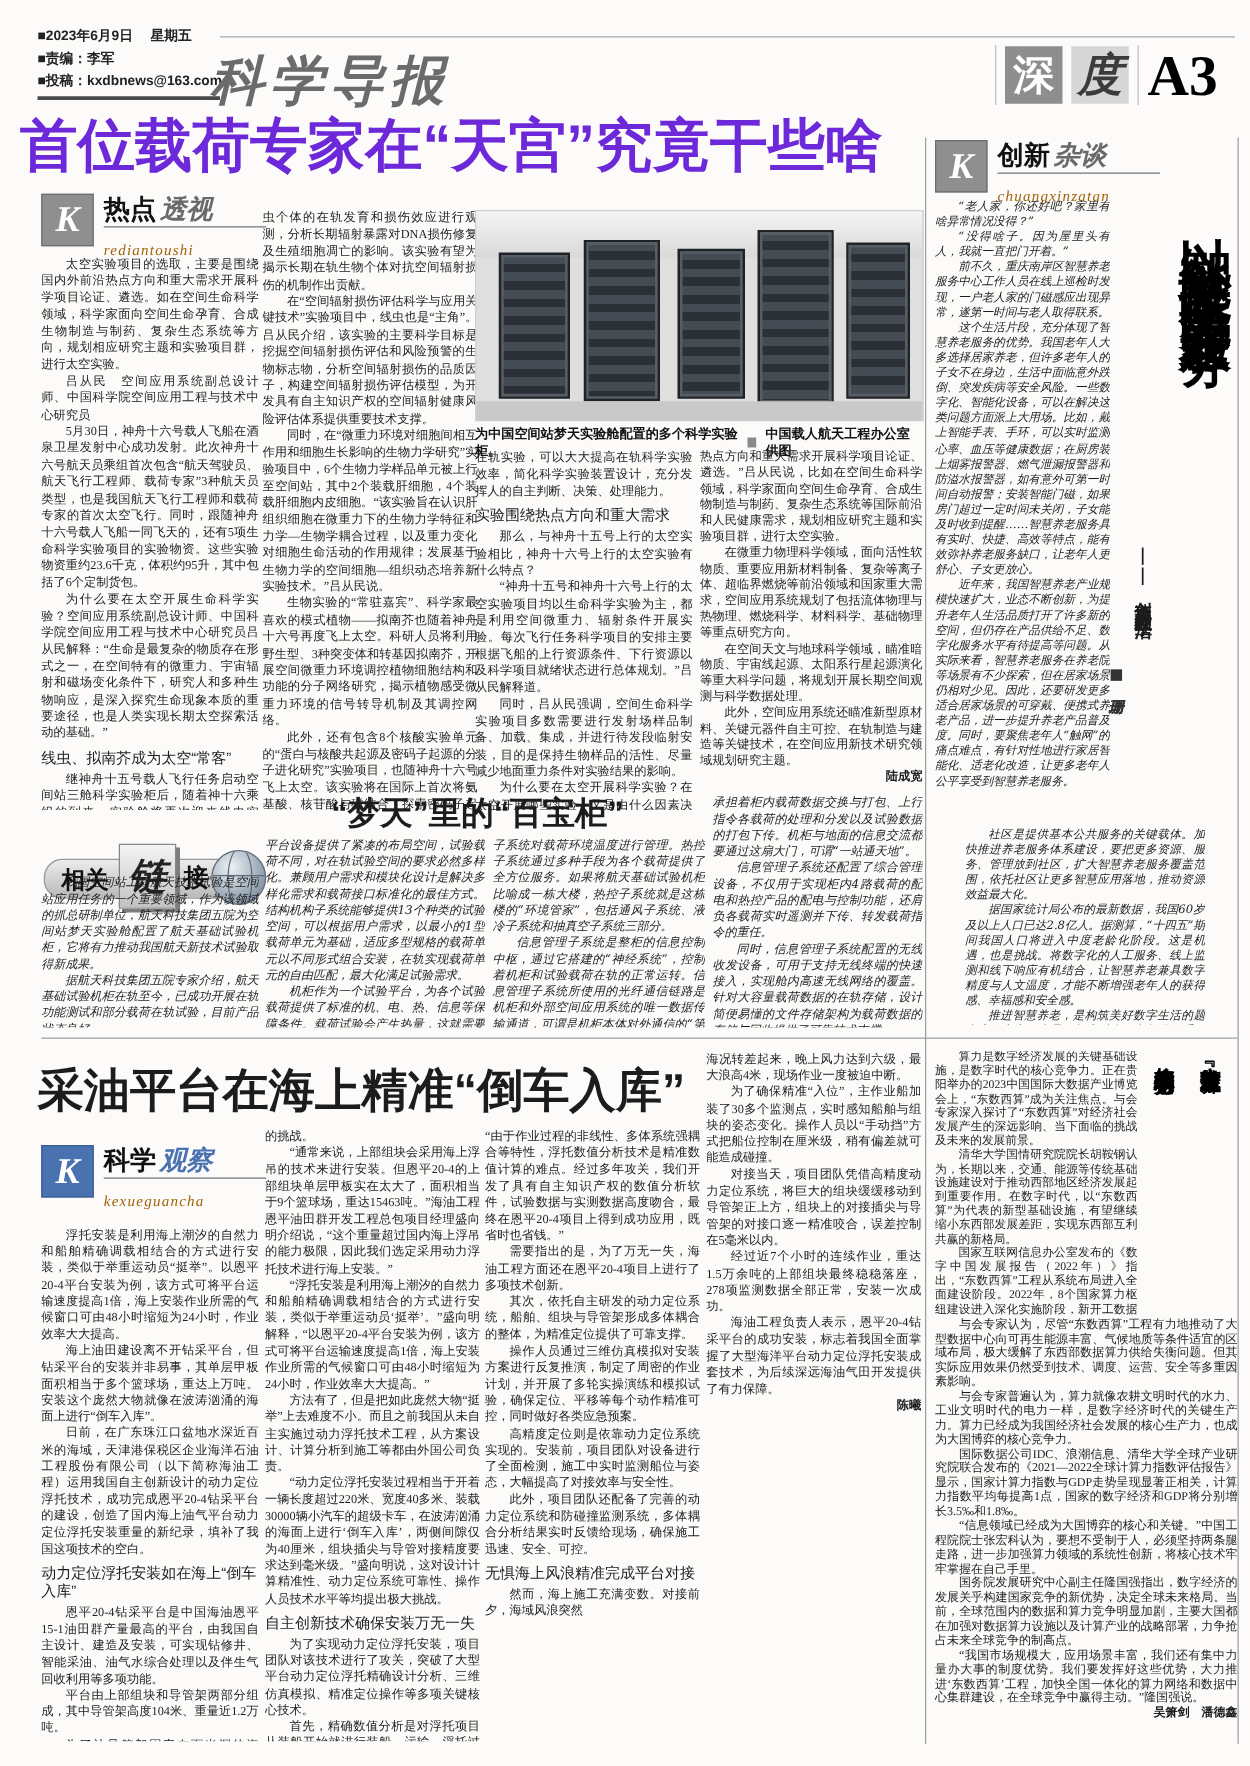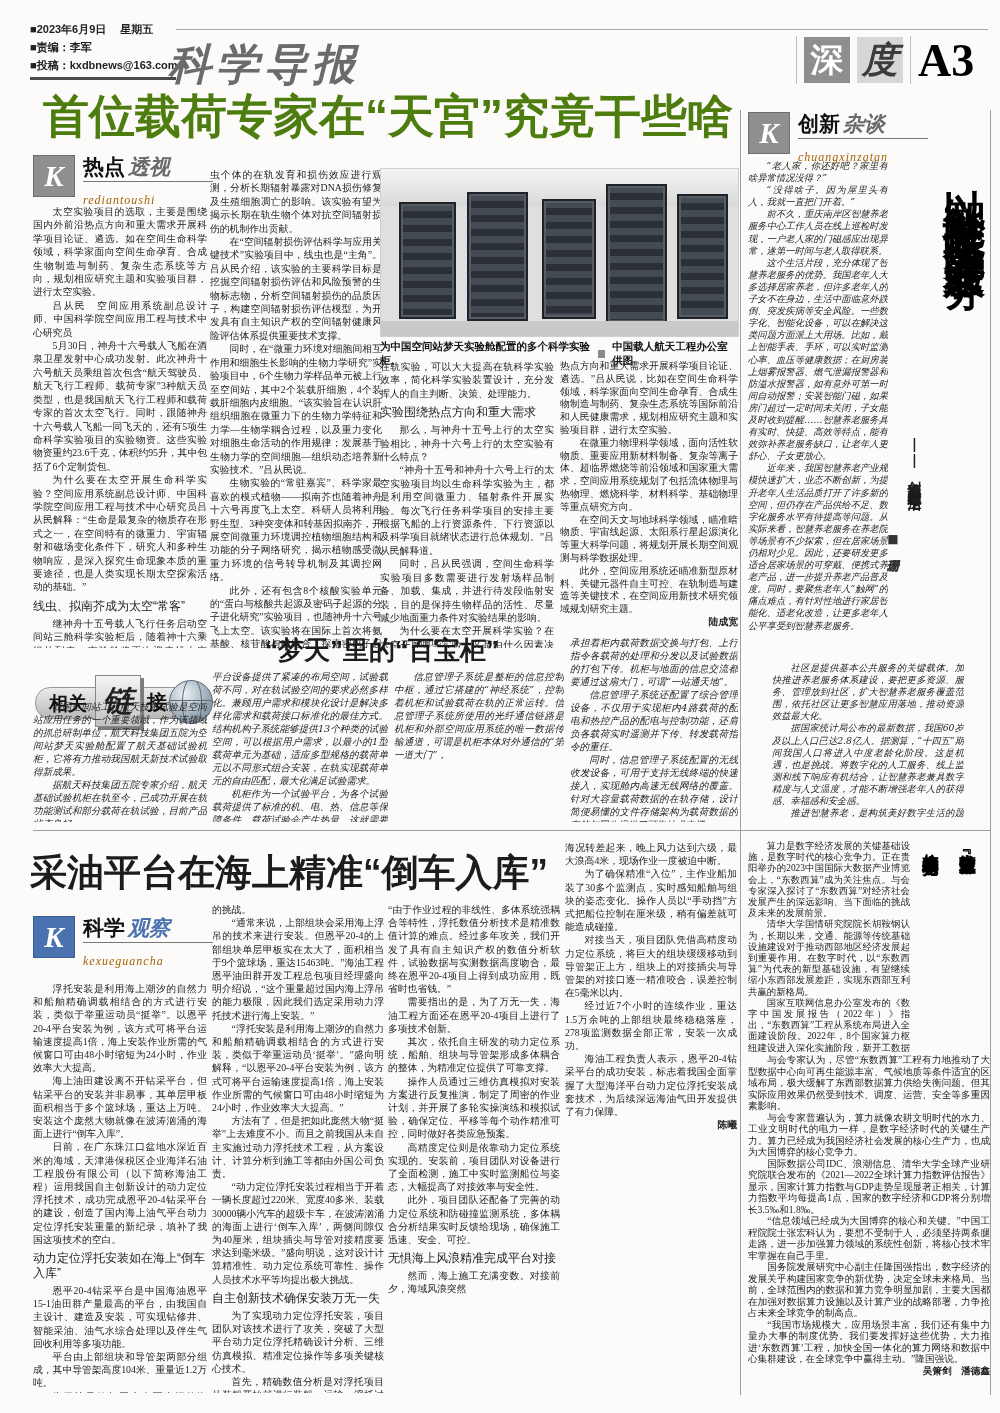--- a/index.html
+++ b/index.html
@@ -22,22 +22,22 @@
            display:flex;align-items:center;justify-content:center;}
   .pb-du{width:46px;height:46px;background:#d7d7d7;color:#3c3c3c;font-size:36px;font-weight:bold;
          font-family:"DejaVu Serif",serif;font-style:italic;display:flex;align-items:center;justify-content:center;}
   .pb-a3{font-family:"Liberation Serif",serif;font-size:46px;font-weight:bold;color:#000;}
 
   
   .vline{position:absolute;width:1px;background:#9f9f9f;}
   .hline{position:absolute;height:1px;background:#9f9f9f;}
 
   
-  .h1{position:absolute;left:43px;top:86px;width:714px;white-space:nowrap;
-      font-family:"Liberation Sans",sans-serif;font-weight:900;font-size:46px;color:#4d7c0f;}
+  .h1{position:absolute;left:16px;top:86px;width:714px;white-space:nowrap;
+      font-family:"Liberation Sans",sans-serif;font-weight:900;font-size:46px;color:#6d28d9;}
   .a3head{position:absolute;left:212px;top:633px;width:340px;text-align:center;
           font-family:"Liberation Sans",sans-serif;font-weight:900;font-size:26px;}
   .a4head{position:absolute;left:30px;top:848px;width:540px;white-space:nowrap;
           font-family:"Liberation Sans",sans-serif;font-weight:900;font-size:37px;}
 
   
   .kmark{position:absolute;display:flex;gap:8px;align-items:flex-start;width:180px;}
   .kbox{flex:0 0 auto;width:40px;height:40px;background:#8f8f8f;border:1px solid #6d6d6d;color:#fff;
         font-family:"Liberation Serif",serif;font-style:italic;font-weight:bold;font-size:29px;
         display:flex;align-items:center;justify-content:center;}
@@ -252,20 +252,21 @@
   <div class="a3head">“梦天”里的“百宝柜”</div>
   <div class="col a3col a3c1">
       <p>我国空间站工程航天技术试验是空间站应用任务的一个重要领域，作为该领域的抓总研制单位，航天科技集团五院为空间站梦天实验舱配置了航天基础试验机柜，它将有力推动我国航天新技术试验取得新成果。</p>
       <p>据航天科技集团五院专家介绍，航天基础试验机柜在轨至今，已成功开展在轨功能测试和部分载荷在轨试验，目前产品状态良好。</p>
     </div>
   <div class="col a3col a3c2">
       <p class="cont">平台设备提供了紧凑的布局空间，试验载荷不同，对在轨试验空间的要求必然多样化。兼顾用户需求和模块化设计是解决多样化需求和载荷接口标准化的最佳方式。结构机构子系统能够提供13个种类的试验空间，可以根据用户需求，以最小的1型载荷单元为基础，适应多型规格的载荷单元以不同形式组合安装，在轨实现载荷单元的自由匹配，最大化满足试验需求。</p>
       <p>机柜作为一个试验平台，为各个试验载荷提供了标准的机、电、热、信息等保障条件。载荷试验会产生热量，这就需要热控</p>
     </div>
   <div class="col a3col a3c3">
+      <p class="cont">子系统对载荷环境温度进行管理。热控子系统通过多种手段为各个载荷提供了全方位服务。如果将航天基础试验机柜比喻成一栋大楼，热控子系统就是这栋楼的“环境管家”，包括通风子系统、液冷子系统和抽真空子系统三部分。</p>
       <p>信息管理子系统是整柜的信息控制中枢，通过它搭建的“神经系统”，控制着机柜和试验载荷在轨的正常运转。信息管理子系统所使用的光纤通信链路是机柜和外部空间应用系统的唯一数据传输通道，可谓是机柜本体对外通信的“第一道大门”，</p>
     </div>
   <div class="col a3col a3c4">
       <p class="cont">承担着柜内载荷数据交换与打包、上行指令各载荷的处理和分发以及试验数据的打包下传。机柜与地面的信息交流都要通过这扇大门，可谓“一站通天地”。</p>
       <p>信息管理子系统还配置了综合管理设备，不仅用于实现柜内4路载荷的配电和热控产品的配电与控制功能，还肩负各载荷实时遥测并下传、转发载荷指令的重任。</p>
       <p>同时，信息管理子系统配置的无线收发设备，可用于支持无线终端的快速接入，实现舱内高速无线网络的覆盖。针对大容量载荷数据的在轨存储，设计简便易懂的文件存储架构为载荷数据的存储与回收提供了可靠技术支撑。</p>
     </div>
 
   <div class="a4head">采油平台在海上精准“倒车入库”</div>
   <div class="kmark blue a4mark">

